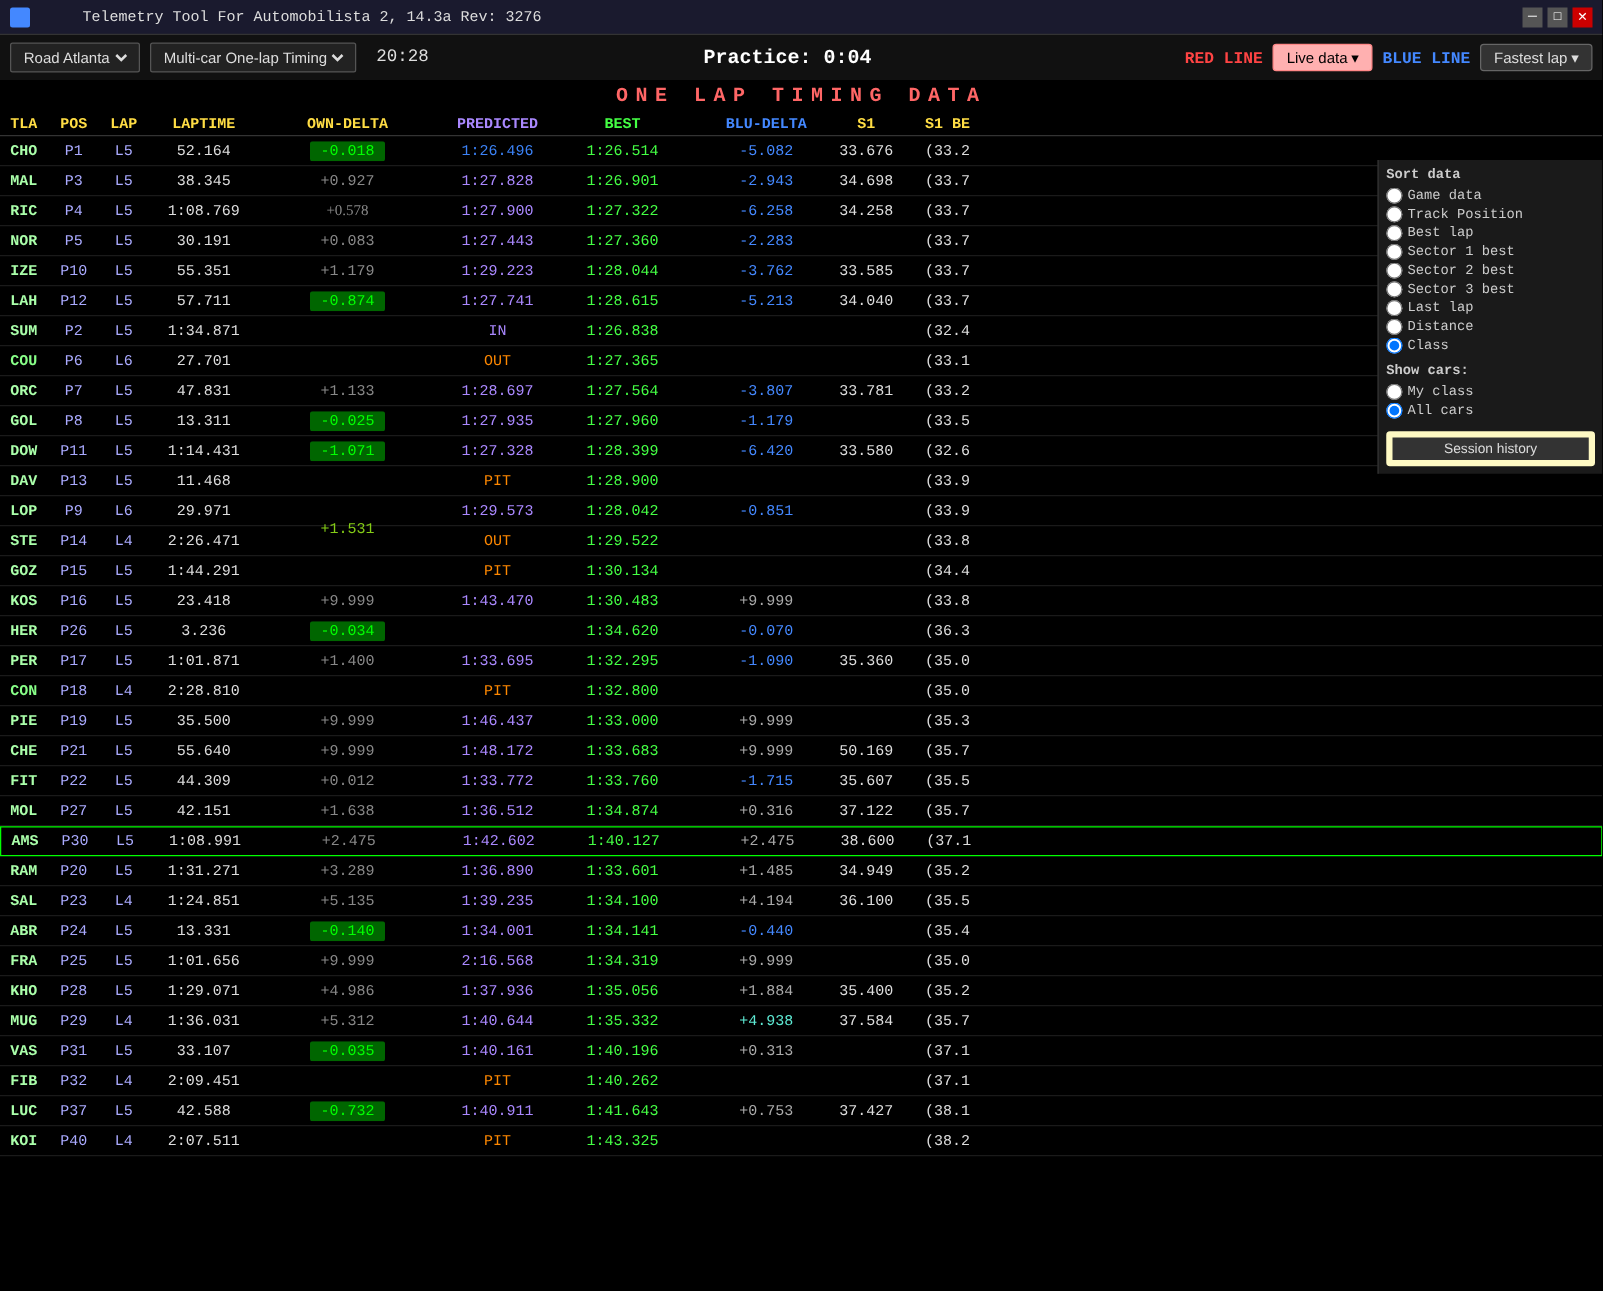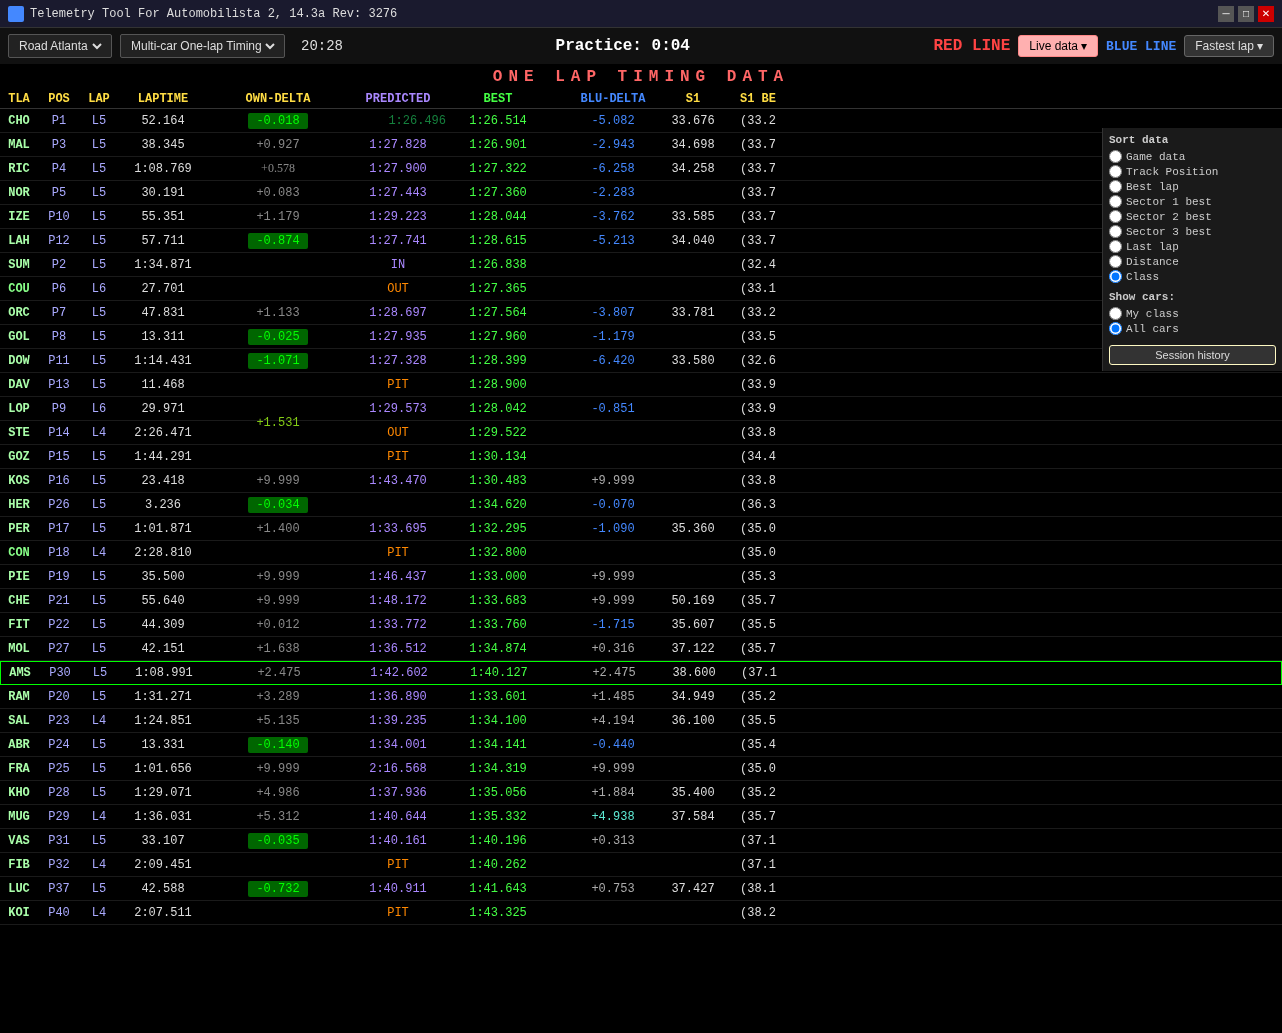--- a/index.html
+++ b/index.html
@@ -12,20 +12,21 @@
       width: 1282px;
       height: 1033px;
     }
     #titlebar {
       background: #1a1a2e;
       display: flex;
       align-items: center;
       padding: 4px 8px;
       height: 28px;
       border-bottom: 1px solid #333;
+      gap: 36px;
     }
     #titlebar .icon { width: 16px; height: 16px; margin-right: 6px; background: #4488ff; border-radius: 2px; display: inline-block; }
     #titlebar .title { color: #ddd; font-size: 12px; flex: 1; }
     #titlebar .win-controls { display: flex; gap: 4px; }
     #titlebar .win-btn { width: 16px; height: 16px; border: none; cursor: pointer; font-size: 10px; display: flex; align-items: center; justify-content: center; }
     #titlebar .win-btn.min { background: #555; color: #fff; }
     #titlebar .win-btn.max { background: #555; color: #fff; }
     #titlebar .win-btn.close { background: #c00; color: #fff; }
 
     #topbar {
@@ -51,21 +52,21 @@
     .dropdown select {
       background: transparent;
       border: none;
       color: #ddd;
       font-size: 12px;
       cursor: pointer;
       outline: none;
     }
     #time-display { color: #ddd; font-size: 14px; margin: 0 8px; }
     #session-info { flex: 1; text-align: center; color: #fff; font-size: 16px; font-weight: bold; }
-    .red-line-label { color: #ff4444; font-weight: bold; font-size: 16px; margin-left: 39px; }
+    .red-line-label { color: #ff4444; font-weight: bold; font-size: 13px; margin-left: 39px; }
     .blue-line-label { color: #4488ff; font-weight: bold; font-size: 13px; }
     .live-data-btn {
       background: #ffb0b0;
       border: 1px solid #ff8888;
       color: #000;
       padding: 3px 10px;
       border-radius: 3px;
       cursor: pointer;
       font-size: 12px;
       display: flex; align-items: center; gap: 3px;
@@ -156,21 +157,21 @@
       border-left: 1px solid #333;
       font-size: 11px;
     }
     .sort-label { color: #ccc; margin-bottom: 4px; font-weight: bold; }
     .radio-item { display: flex; align-items: center; gap: 4px; margin: 2px 0; cursor: pointer; }
     .radio-item input { cursor: pointer; }
     .radio-item label { color: #ccc; cursor: pointer; }
     .section-label { color: #ccc; margin-top: 8px; margin-bottom: 4px; font-weight: bold; }
     .session-hist-btn {
       background: #333;
-      border: 1px solid #fef9c3;
+      border: 5px solid #fef9c3;
       color: #ddd;
       padding: 3px 8px;
       border-radius: 3px;
       cursor: pointer;
       font-size: 11px;
       margin-top: 8px;
       width: 100%;
     }
 
     #main-content {
@@ -243,21 +244,21 @@
 
     <div id="data-table">
         <div class="data-row">
           <div class="cell tla">CHO</div>
           <div class="cell pos">P1</div>
           <div class="cell lap">L5</div>
           <div class="cell laptime">52.164</div>
           <div class="cell gap1"></div>
           <div class="cell owndelta"><span class="delta-green">-0.018</span></div>
           <div class="cell gap2"></div>
-          <div class="cell predicted" style="color: #15803d; text-align: right;">1:26.496</div>
+          <div class="cell predicted" style="color: #3b82f6;">1:26.496</div>
           <div class="cell best" style="color: rgb(68, 255, 68);">1:26.514</div>
           <div class="cell gap3"></div>
           <div class="cell bludelta" style="color: rgb(68, 136, 255);">-5.082</div>
           <div class="cell s1">33.676</div>
           <div class="cell s1b">(33.2</div>
         </div>
         <div class="data-row">
           <div class="cell tla">MAL</div>
           <div class="cell pos">P3</div>
           <div class="cell lap">L5</div>

